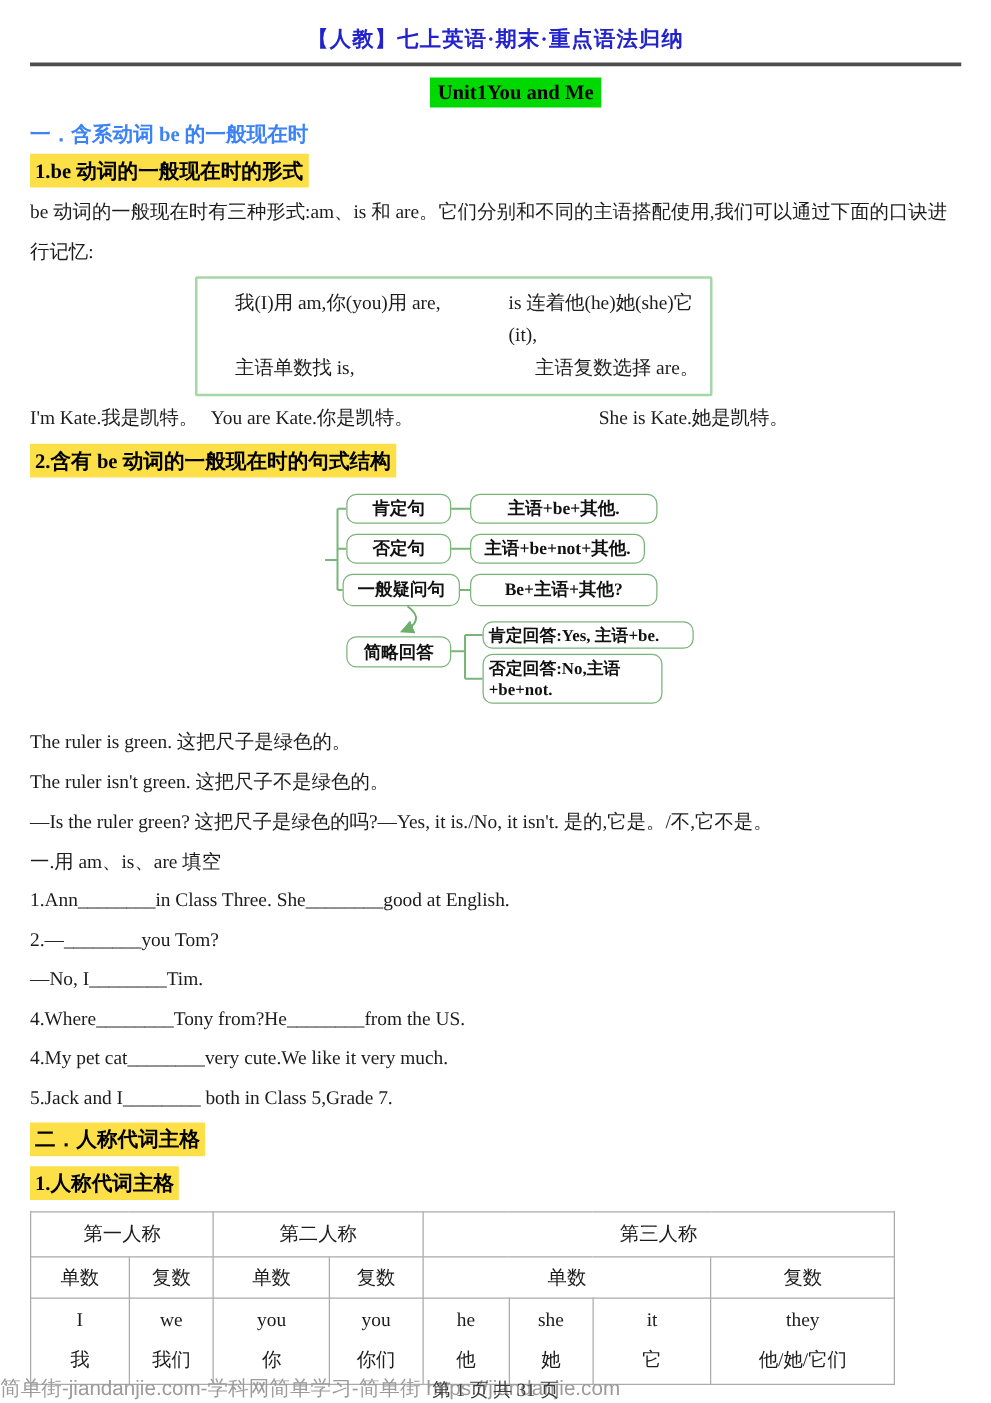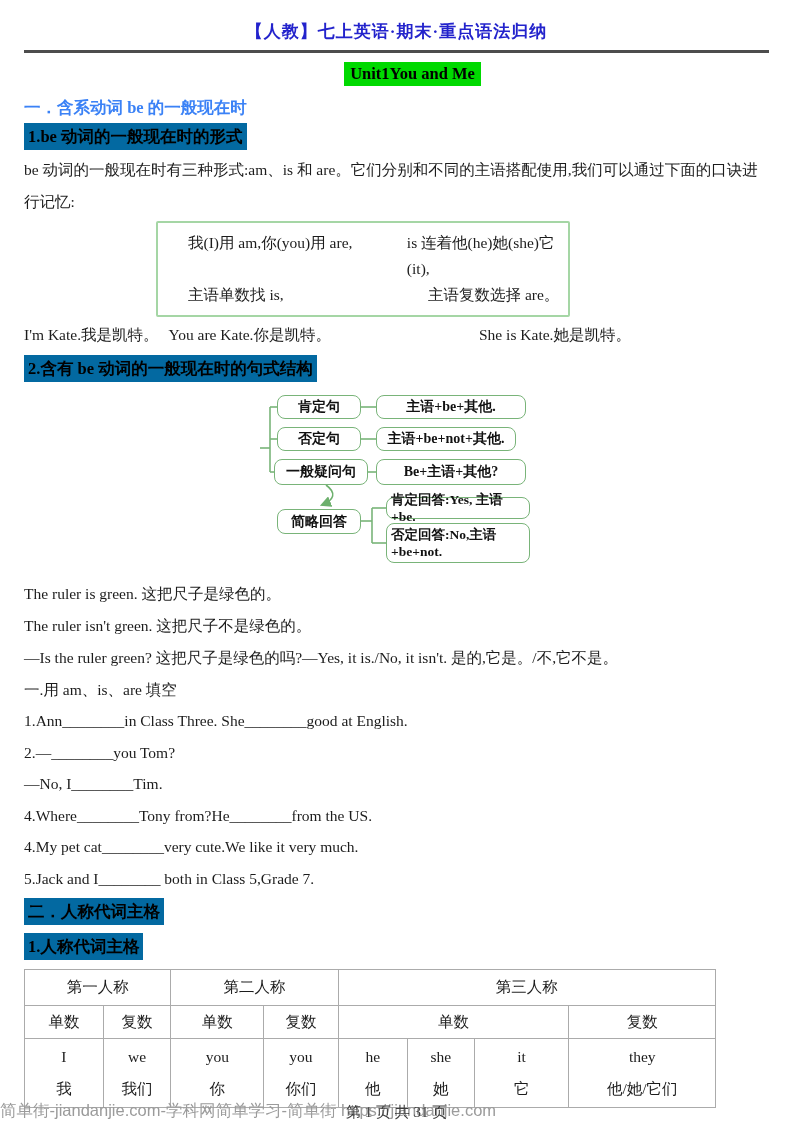--- a/index.html
+++ b/index.html
@@ -7,21 +7,21 @@
     position:relative;width:793px;height:1122px;background:#ffffff;overflow:hidden;
     font-family:"Liberation Serif","DejaVu Serif",serif;color:#1c1c1c;
   }
   .content{padding:0 24px;}
   .doc-header{padding-top:20px;text-align:center;font-weight:bold;font-size:17px;color:#2323cc;letter-spacing:1px;}
   .rule{border:0;border-top:3px solid #4d4d4d;margin:7px 0 0 0;}
   .unit-wrap{text-align:center;margin-top:9px;}
   .unit-title{display:inline-block;background:#00d900;color:#000;font-weight:bold;font-size:16.5px;padding:2px 6px;margin-left:32px;}
   .h-red{color:#3b82f6;font-weight:bold;font-size:16.5px;margin-top:11px;line-height:22px;}
   .cyan-wrap{margin-top:4px;line-height:0;}
-  .h-cyan{display:inline-block;background:#0369a1;color:#000;font-weight:bold;font-size:16.5px;padding:3px 4px;line-height:21px;}
+  .h-cyan{display:inline-block;background:#fde047;color:#000;font-weight:bold;font-size:16.5px;padding:3px 4px;line-height:21px;}
   .para{font-size:15.5px;line-height:32px;margin-top:4px;}
   .mnemonic{width:372px;margin:3px 0 0 132px;border:2px solid #a5d6a5;border-radius:2px;padding:7px 8px 7px 30px;font-size:15.5px;}
   .mn-row{display:flex;line-height:26px;gap:32px;}
   .mn-left{width:208px;}
   .kate-line{font-size:15.5px;line-height:20px;margin-top:8px;white-space:nowrap;}
   .kate-gap-s{display:inline-block;width:10px;}
   .kate-gap-l{display:inline-block;width:148px;}
   .diagram{position:relative;height:182px;margin-top:8px;}
   .dbox{
     position:absolute;border:1.5px solid #79b479;border-radius:8px;background:#fff;
@@ -110,21 +110,21 @@
           <path d="M348,153 L362,153"></path>
         </g>
       </svg>
       <div class="dbox" style="left:253px;top:5px;width:84px;height:24px;">肯定句</div>
       <div class="dbox" style="left:352px;top:5px;width:150px;height:24px;">主语+be+其他.</div>
       <div class="dbox" style="left:253px;top:37px;width:84px;height:24px;">否定句</div>
       <div class="dbox" style="left:352px;top:37px;width:140px;height:24px;">主语+be+not+其他.</div>
       <div class="dbox" style="left:250px;top:69px;width:94px;height:26px;">一般疑问句</div>
       <div class="dbox" style="left:352px;top:69px;width:150px;height:26px;">Be+主语+其他?</div>
       <div class="dbox" style="left:253px;top:119px;width:84px;height:25px;">简略回答</div>
-      <div class="dbox ans" style="left:362px;top:107px;width:144px;height:22px;">肯定回答:Yes, 主语+be.</div>
+      <div class="dbox ans" style="left:362px;top:107px;width:169px;height:22px;">肯定回答:Yes, 主语+be.</div>
       <div class="dbox ans" style="left:362px;top:133px;width:144px;height:40px;">否定回答:No,主语+be+not.</div>
     </div>
 
     <div class="ruler-block">
       <div class="ruler-line">The ruler is green.  这把尺子是绿色的。</div>
       <div class="ruler-line">The ruler isn't green.  这把尺子不是绿色的。</div>
       <div class="ruler-line">—Is the ruler green?  这把尺子是绿色的吗?—Yes, it is./No, it isn't.  是的,它是。/不,它不是。</div>
     </div>
 
     <div class="ex-heading">一.用 am、is、are 填空</div>

